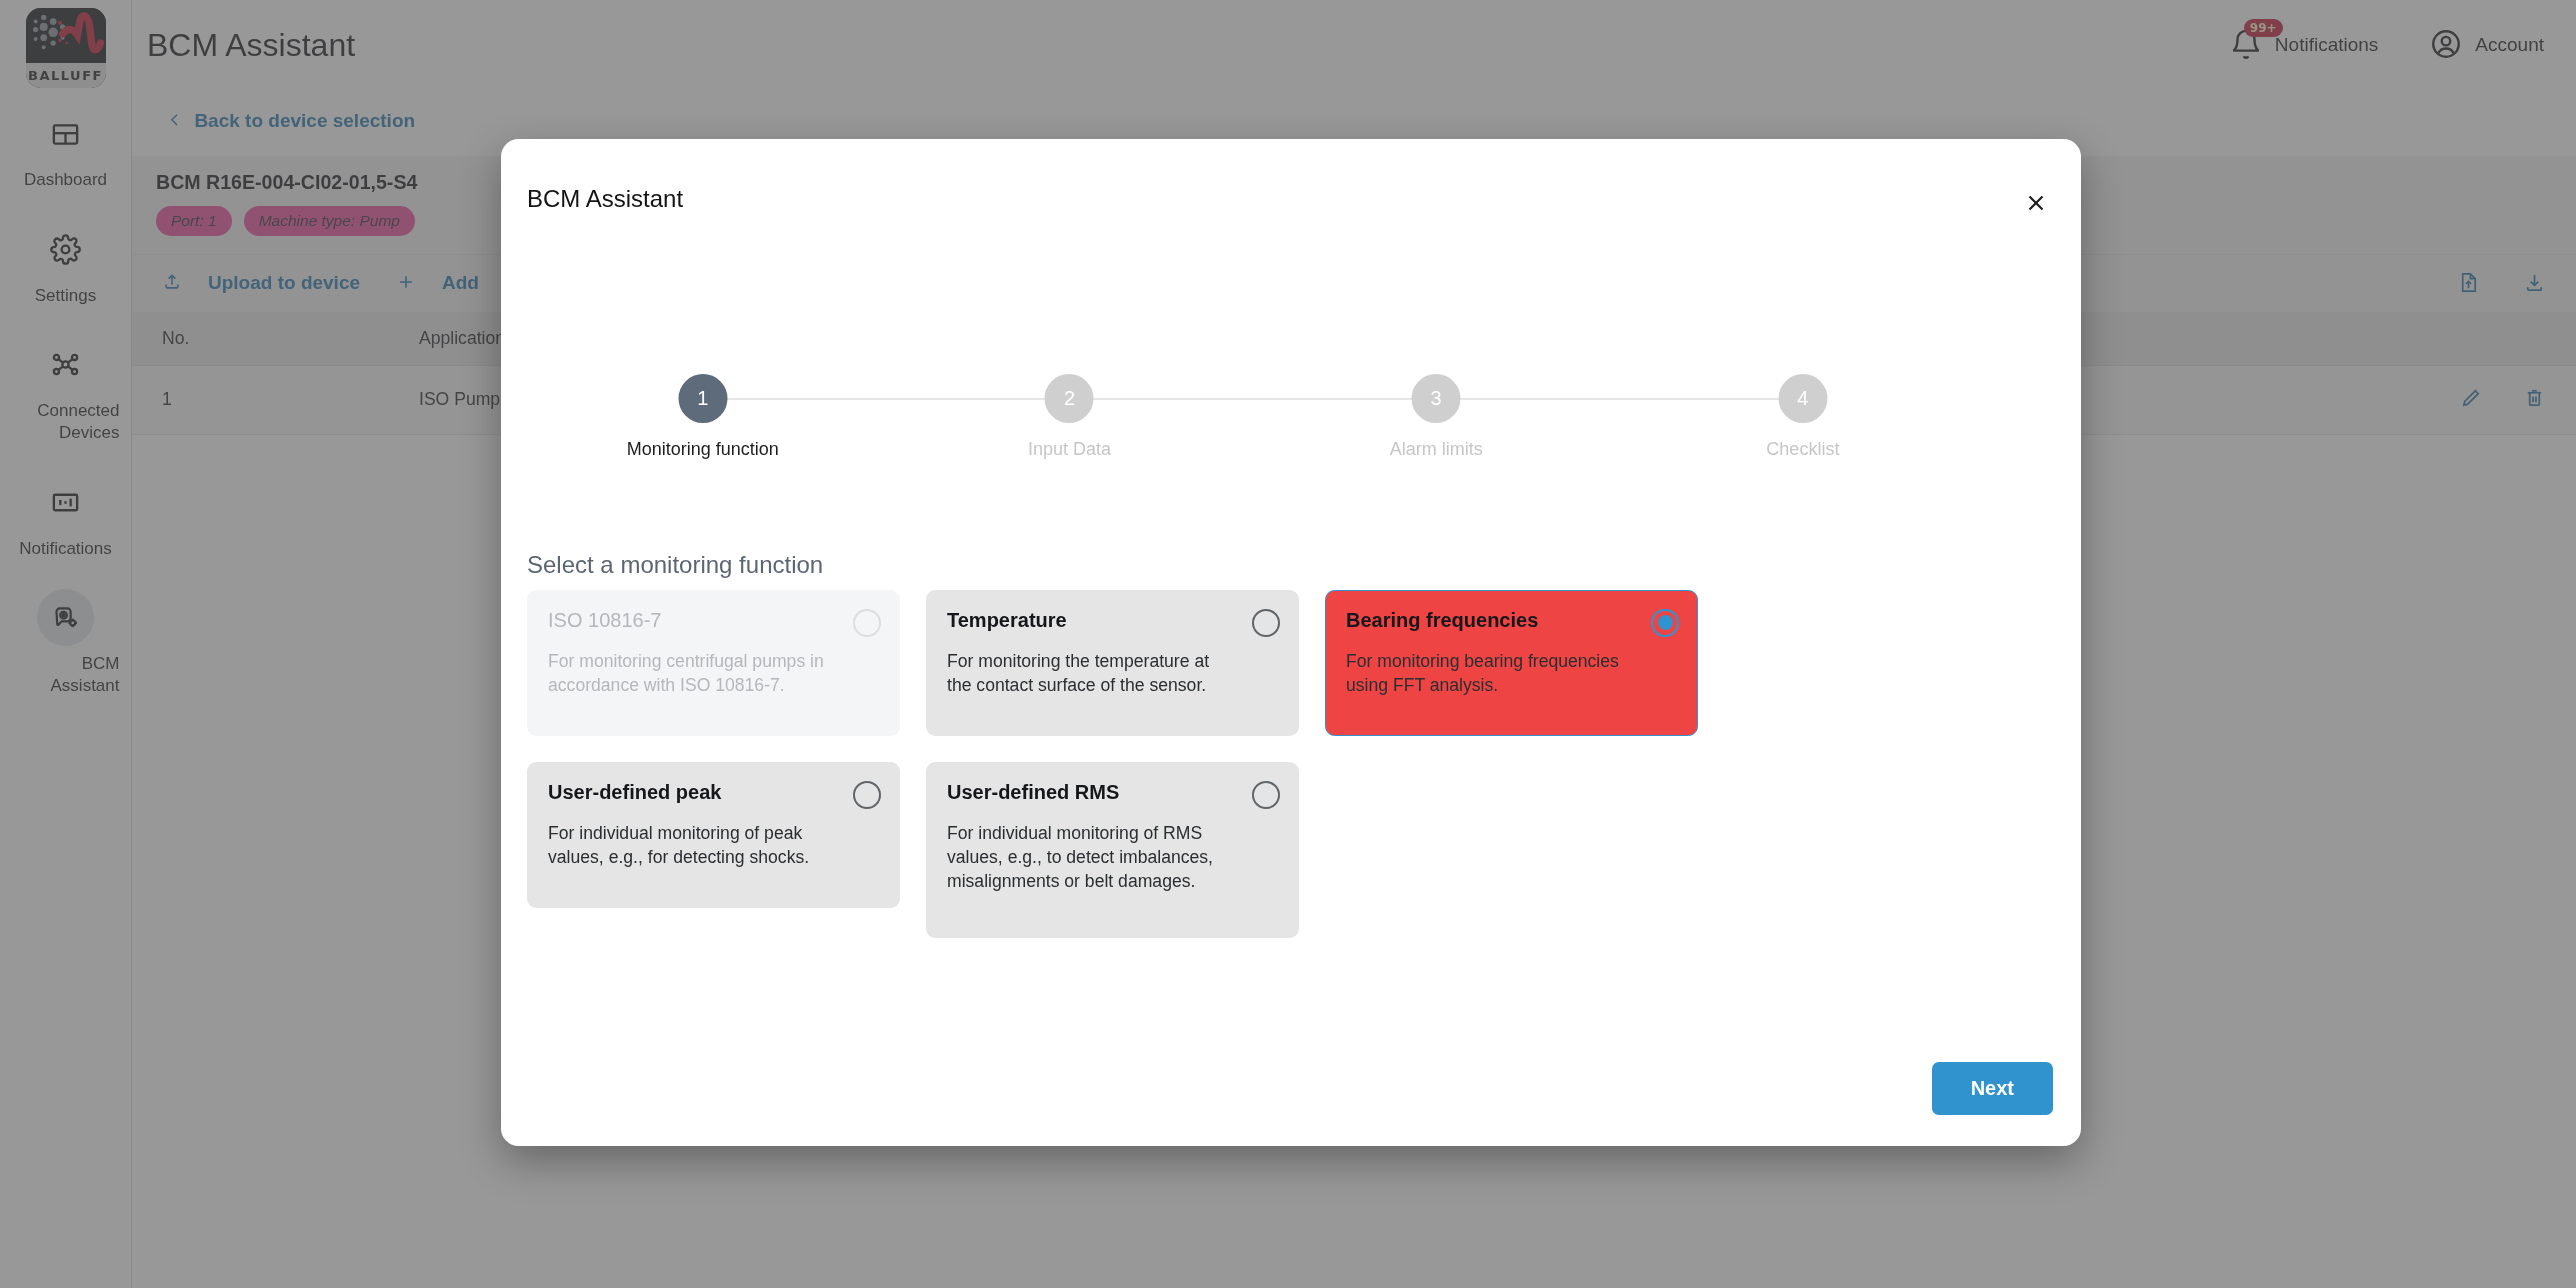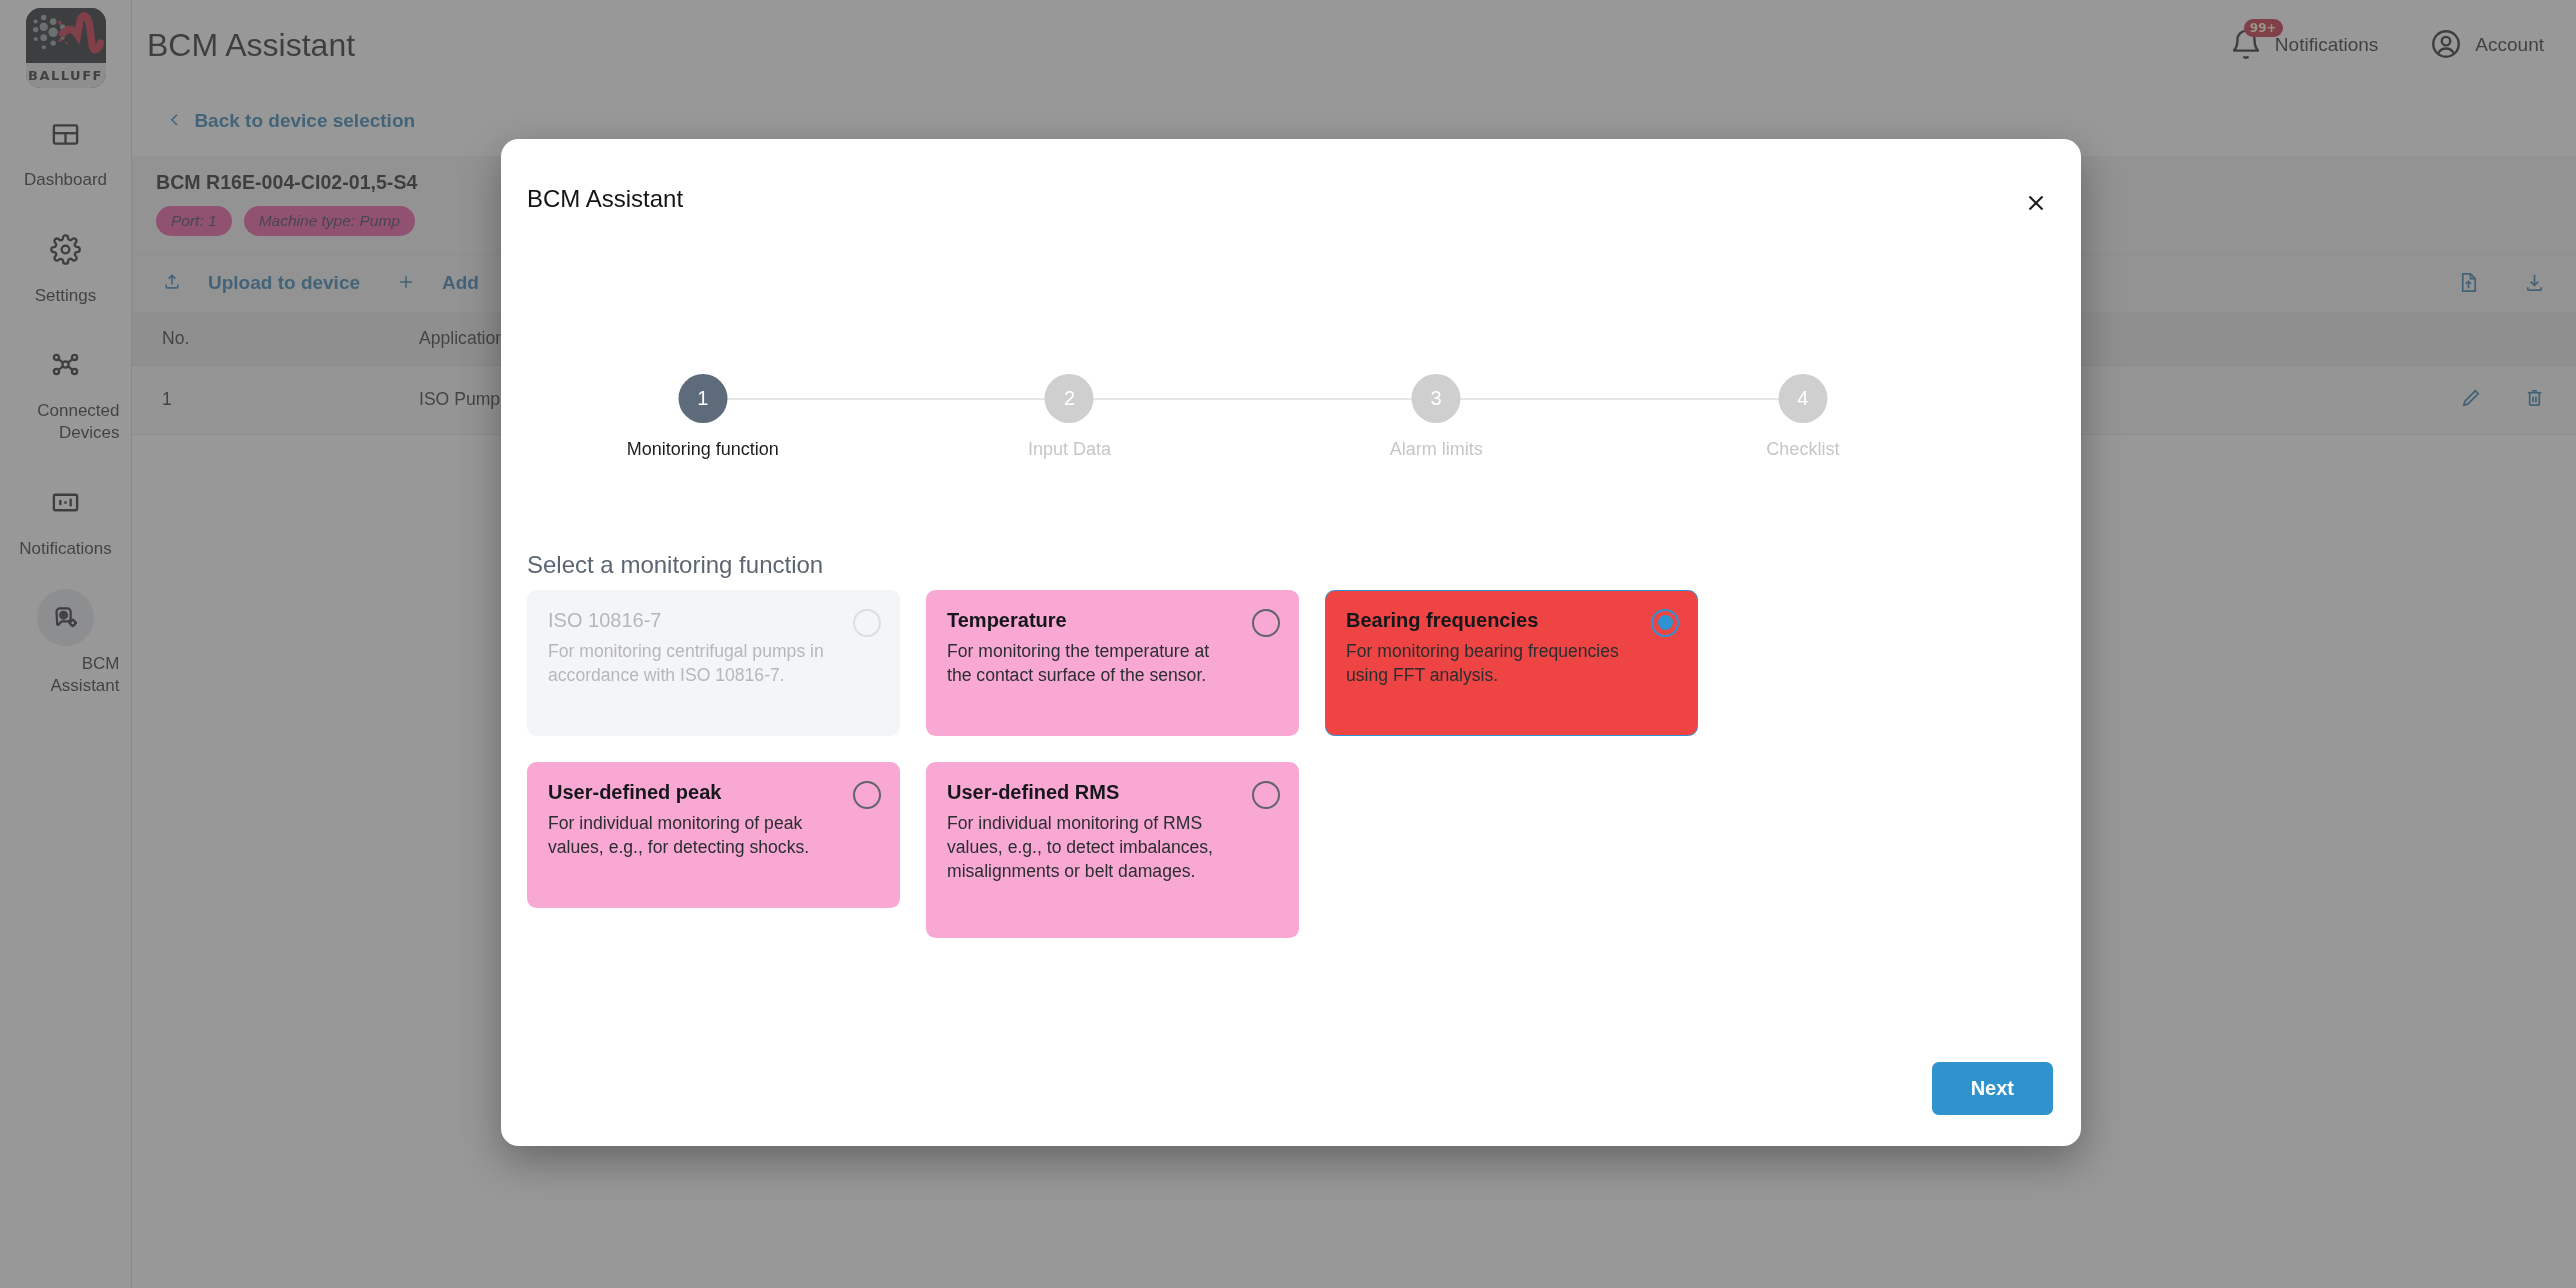--- a/index.html
+++ b/index.html
@@ -145,31 +145,31 @@
     font-size: 24px; color: #5c6672; font-weight: 400;
   }
 
   
   #options {
     position: absolute; left: 26px; top: 451px; right: 26px;
     display: flex; flex-wrap: wrap; gap: 26px;
   }
   .opt-card {
     width: 373px; height: 146px; border-radius: 9.5px;
-    background: #f9a8d4; border: 1.4px solid transparent;
+    background: #e5e5e5; border: 1.4px solid transparent;
     padding: 16px 20px; position: relative; cursor: pointer;
   }
   .opt-card.disabled { background: #f4f5f6; cursor: default; }
   .opt-card.selected { background: #ef4444; border-color: #2f93d1; }
   .opt-name {
     font-size: 20px; font-weight: 700; color: #15171a;
     padding-right: 61px; line-height: 26px;
   }
   .opt-card.disabled .opt-name { color: #b5b7ba; font-weight: 400; }
-  .opt-desc { margin-top: 6px; font-size: 17.6px; line-height: 24px; color: #2b2e31; padding-right: 47px; }
+  .opt-desc { margin-top: 16px; font-size: 17.6px; line-height: 24px; color: #2b2e31; padding-right: 47px; }
   .opt-card.disabled .opt-desc { color: #b5b7ba; }
   .radio {
     position: absolute; right: 17.6px; top: 17.6px;
     width: 28px; height: 28px; border-radius: 50%;
     border: 2px solid #5f6569; background: transparent;
   }
   .opt-card.disabled .radio { border-color: #dcdedf; }
   .opt-card.selected .radio {
     border-color: #2f93d1;
     display: flex; align-items: center; justify-content: center;

